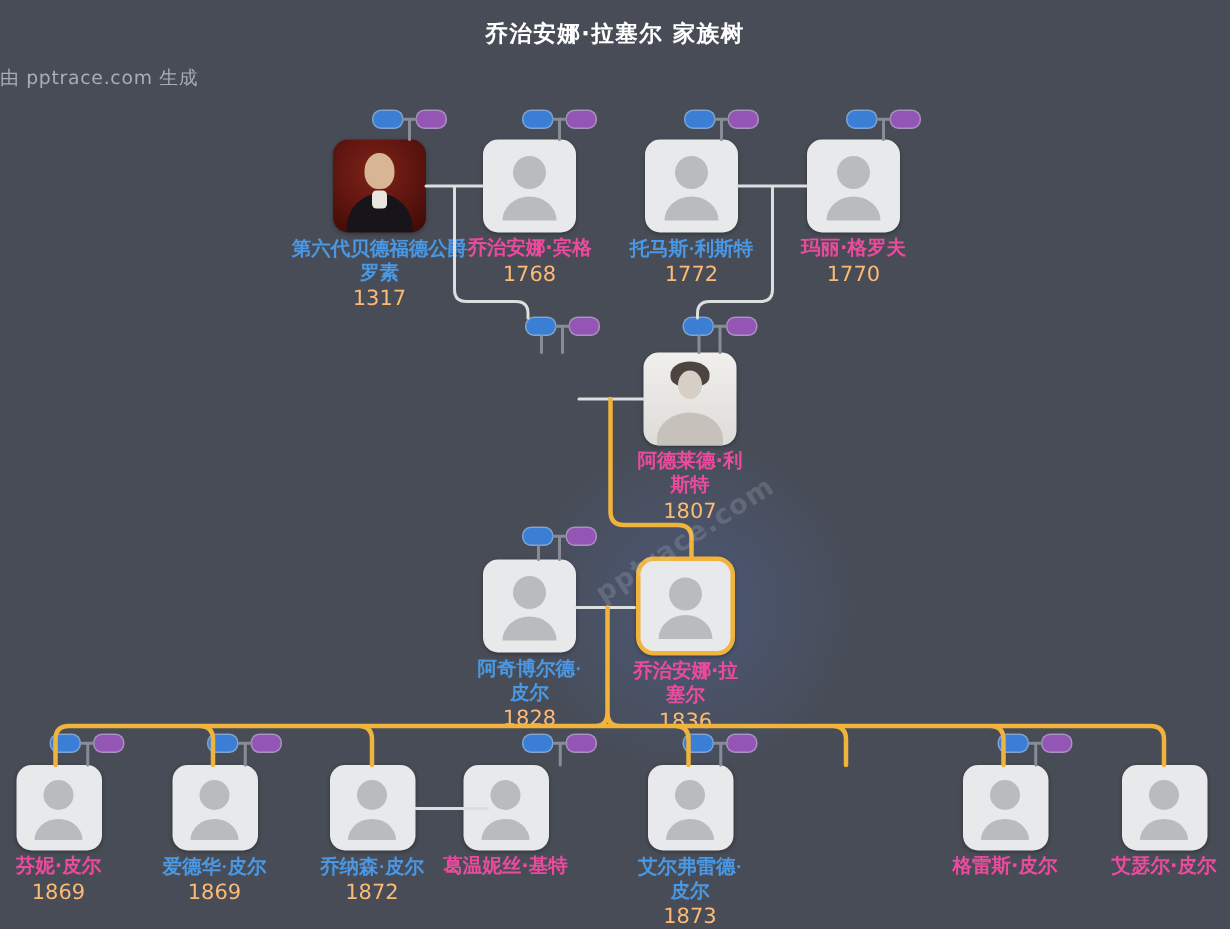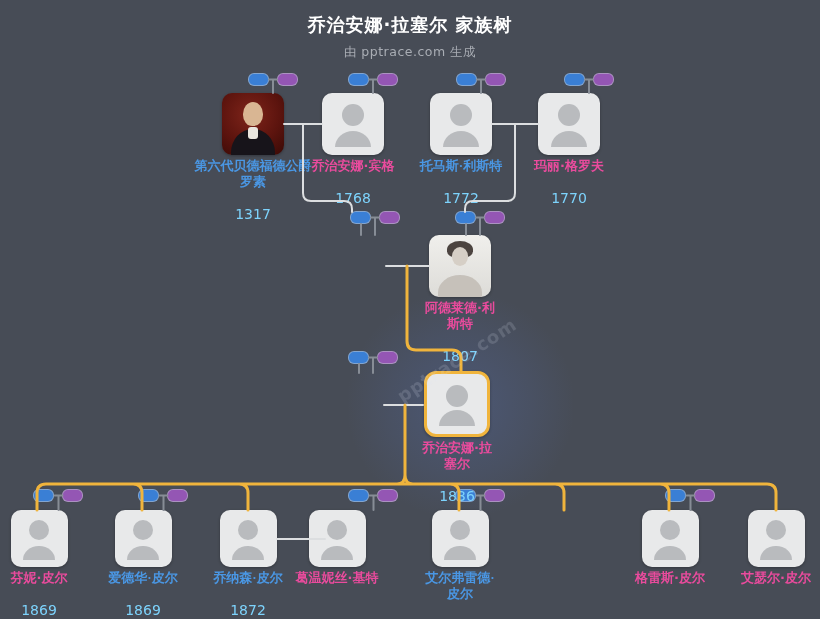--- a/index.html
+++ b/index.html
@@ -5,24 +5,24 @@
   html,body{margin:0;padding:0;}
   body{
     width:820px;height:619px;position:relative;overflow:hidden;
     background:#474c56;
     font-family:"DejaVu Sans","Liberation Sans",sans-serif;
   }
   .stage{position:absolute;inset:0;width:820px;height:619px;}
 
   .page-title{
     position:absolute;top:13px;left:0;width:820px;text-align:center;
-    color:#ffffff;font-size:18px;font-weight:bold;letter-spacing:1px;
+    color:#ffffff;font-size:15px;font-weight:bold;letter-spacing:1px;
   }
   .page-subtitle{
-    position:absolute;top:44px;left:0;width:820px;text-align:center;
+    position:absolute;top:44px;left:0;width:820px;
     color:#a9adb4;font-size:12.5px;letter-spacing:.5px;
   }
 
   .glow{
     position:absolute;left:348px;top:292px;width:225px;height:225px;
     background:radial-gradient(circle,rgba(88,116,190,.30) 0%,rgba(88,116,190,.12) 45%,rgba(88,116,190,0) 72%);
     pointer-events:none;
   }
 
   
@@ -65,21 +65,21 @@
   .pa-head{position:absolute;left:50%;top:12px;width:16px;height:19px;margin-left:-8px;
     border-radius:50%;background:#d6cfc6;}
   .pa-body{position:absolute;left:50%;bottom:0;width:44px;height:22px;margin-left:-22px;
     background:#c6c1ba;border-radius:50% 50% 0 0/80% 80% 0 0;}
 
   .pname{
     margin:3px auto 0;font-size:13px;font-weight:bold;line-height:16px;
   }
   .pname.male{color:#4a97e4;font-family:Liberation Serif, serif;}
   .pname.female{color:#ea4b9d;}
-  .pyear{color:#7dd3fc;font-size:14px;line-height:16px;margin-top:16px;}
+  .pyear{color:#fdba74;font-size:14px;line-height:16px;margin-top:1px;}
 
   
   .chips{position:absolute;display:flex;column-gap:8px;}
   .chip{width:21px;height:13px;border-radius:6px;border:1px solid rgba(190,196,204,.55);box-sizing:border-box;}
   .chip-blue{background:#3a7fd5;}
   .chip-purple{background:#9456b4;}
 
   svg.wires{position:absolute;inset:0;pointer-events:none;}
 
   .watermark{
@@ -192,20 +192,28 @@
   <div class="person" style="left:395px;top:235px;width:130px">
     <div class="card sz62 pt-adelaide">
       <div class="pa-body"></div>
       <div class="pa-hair"></div>
       <div class="pa-head"></div>
     </div>
     <div class="pname female" style="width:76px">阿德莱德·利斯特</div>
     <div class="pyear">1807</div>
   </div>
 
+  <div class="person" style="left:288px;top:373px;width:130px">
+    <div class="card sz62">
+      <div class="av-head"></div>
+      <div class="av-body"></div>
+    </div>
+    <div class="pname male" style="width:76px">阿奇博尔德·皮尔</div>
+    <div class="pyear">1828</div>
+  </div>
 
   <div class="person" style="left:392px;top:371px;width:130px">
     <div class="card focus">
       <div class="av-head"></div>
       <div class="av-body"></div>
     </div>
     <div class="pname female" style="width:76px">乔治安娜·拉塞尔</div>
     <div class="pyear">1836</div>
   </div>
 

